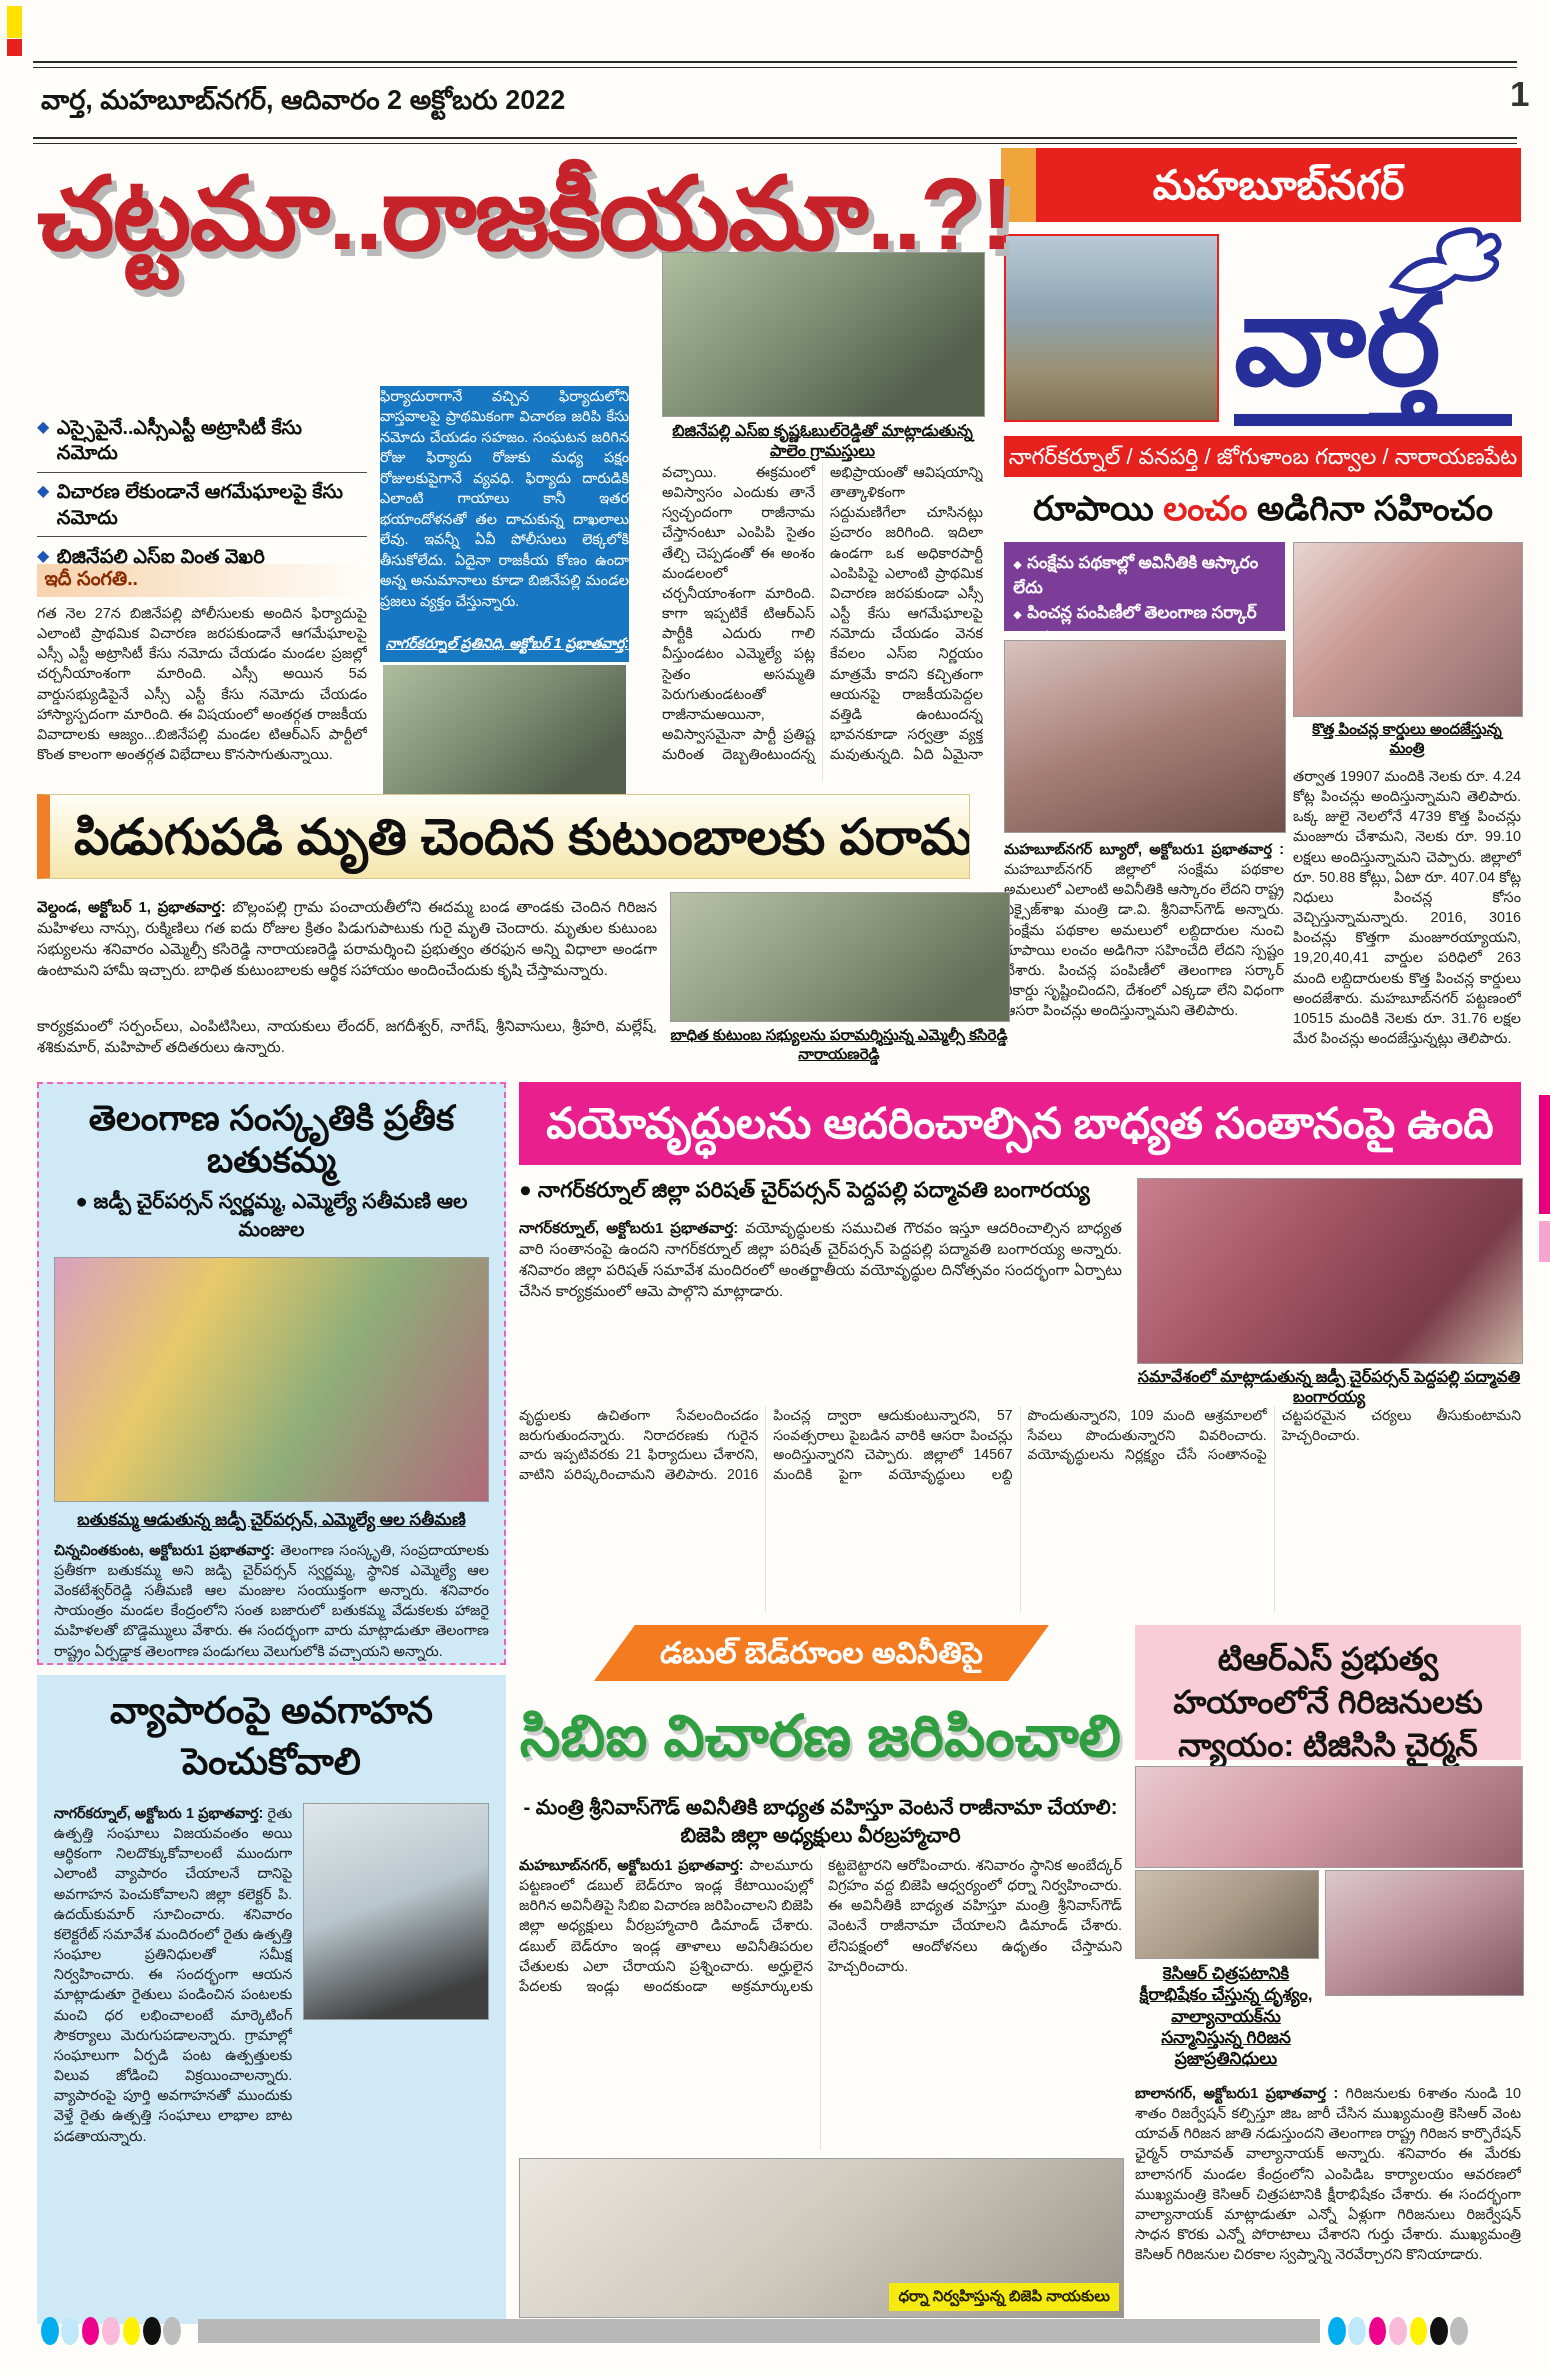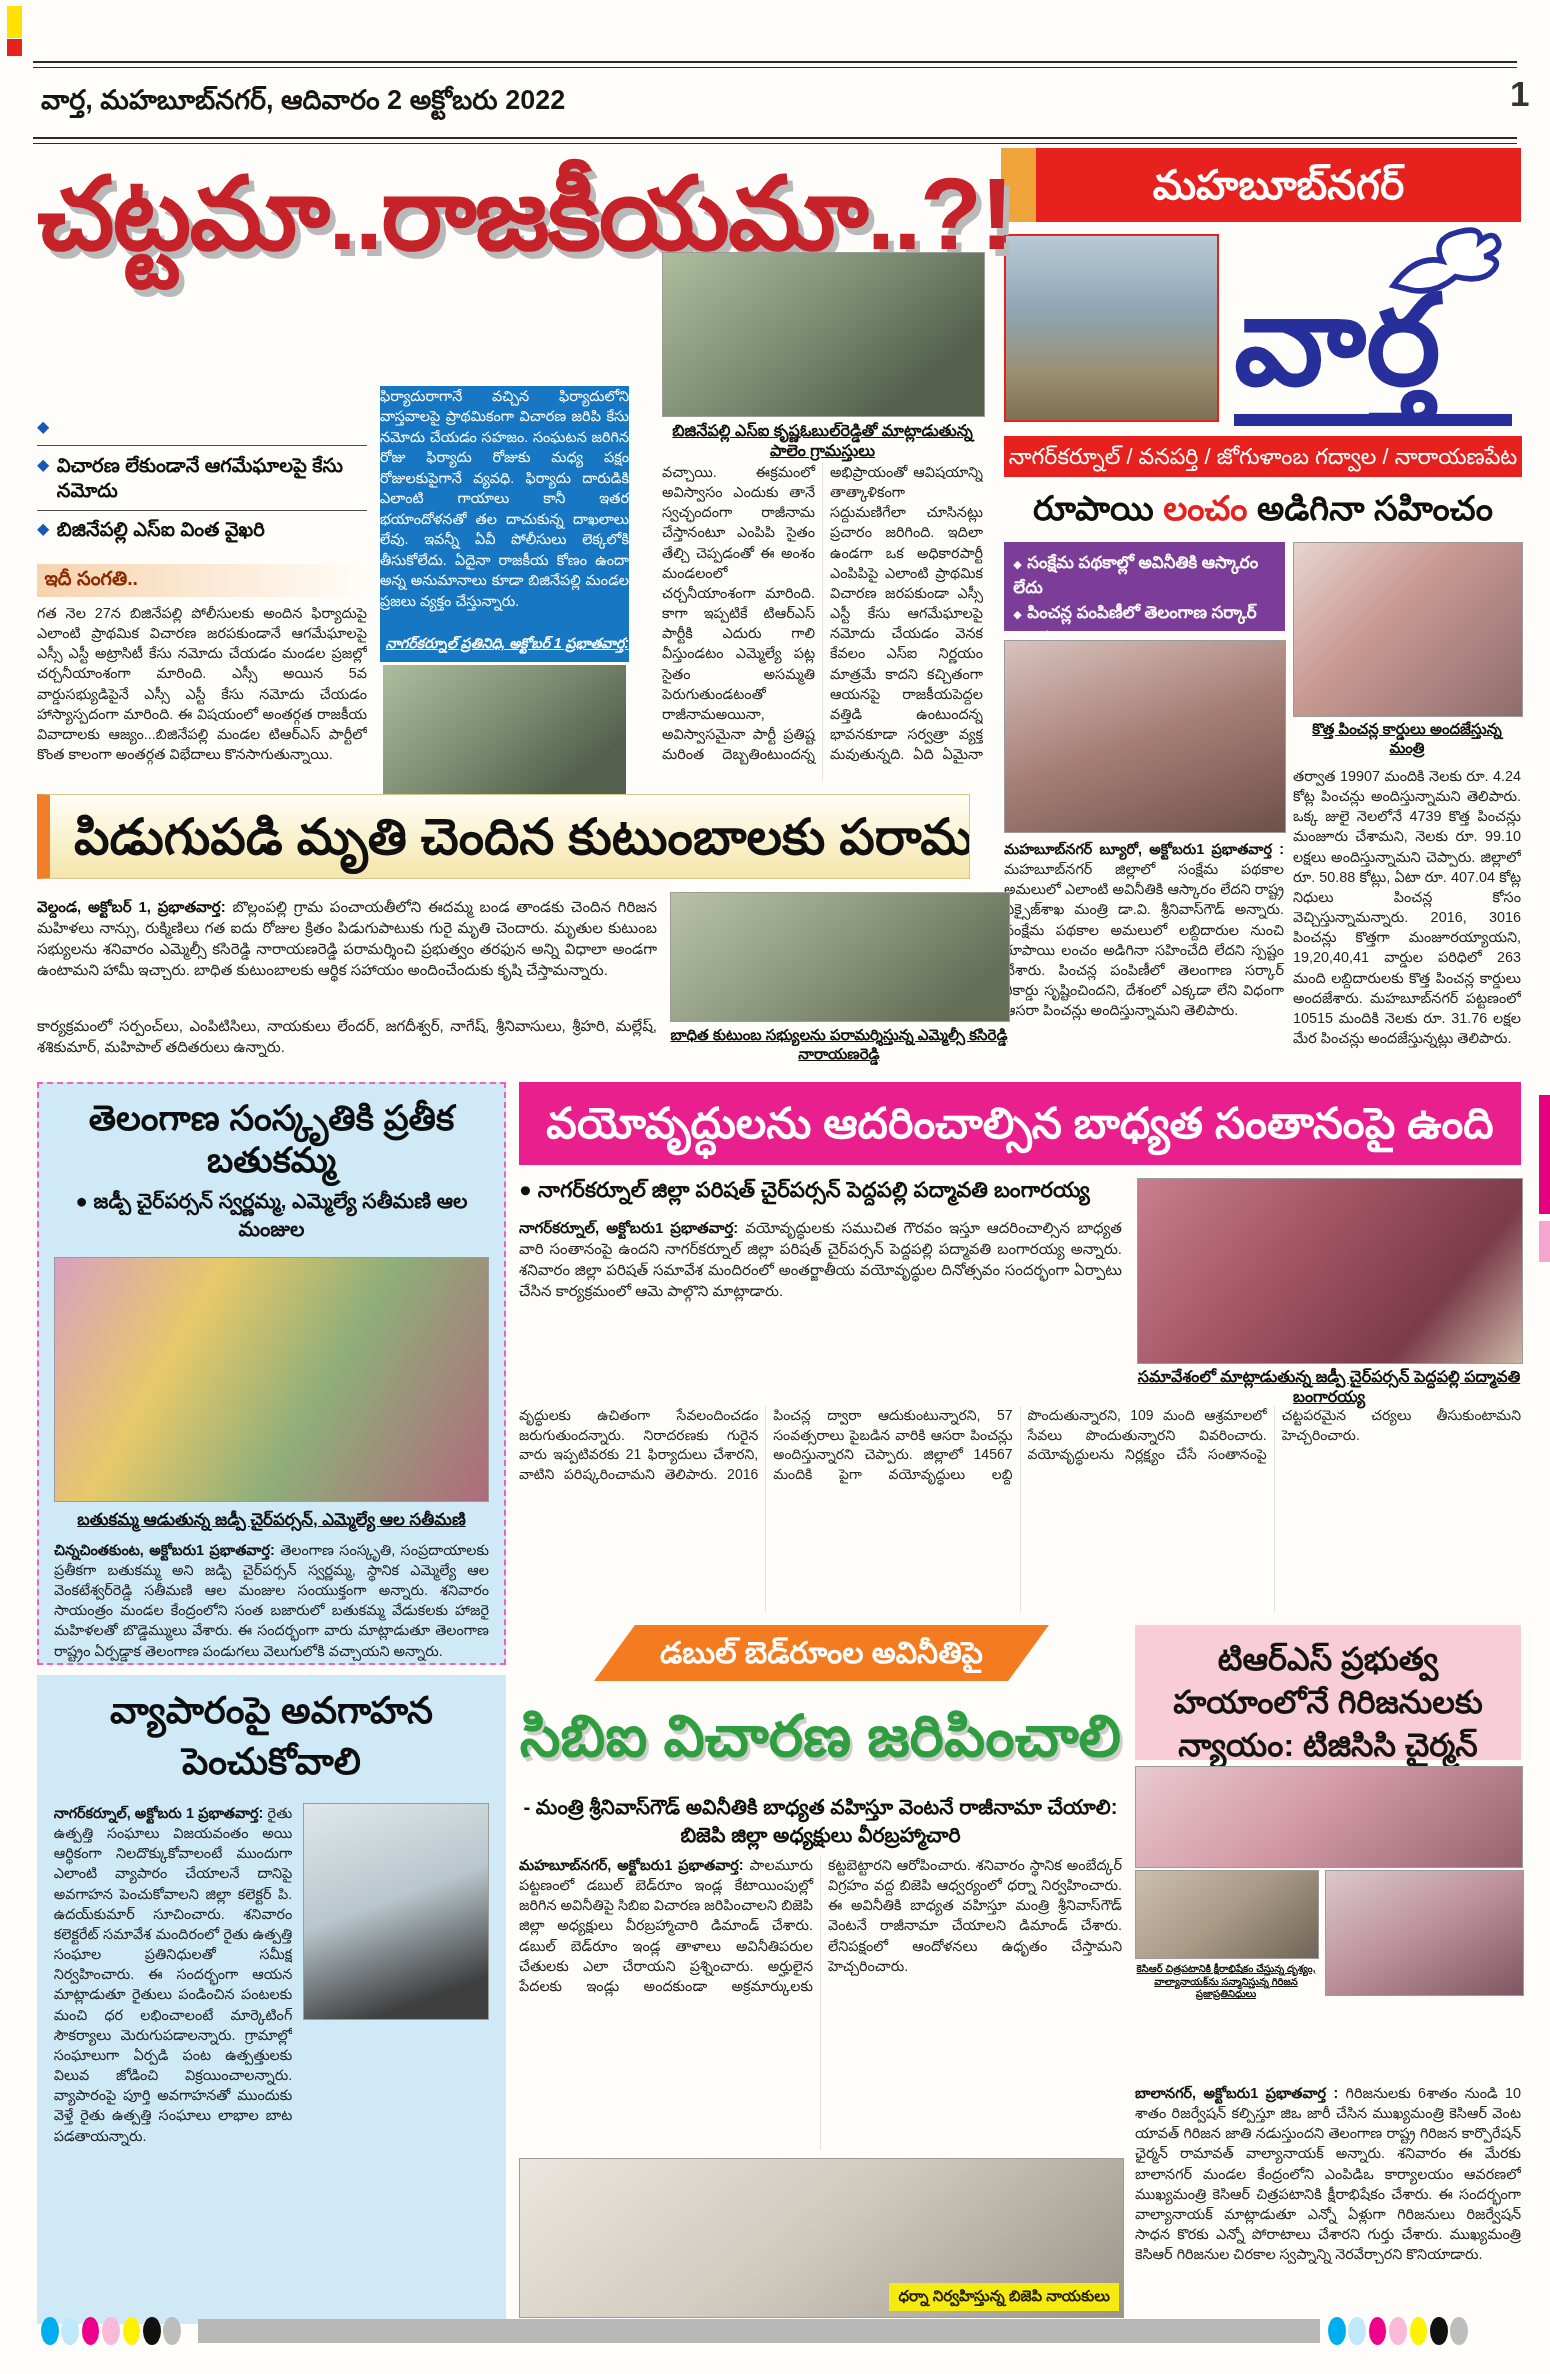--- a/index.html
+++ b/index.html
@@ -113,20 +113,21 @@
     <span class="dl">మహబూబ్‌నగర్ బ్యూరో, అక్టోబరు1 ప్రభాతవార్త :</span>
     <span>మహబూబ్‌నగర్ జిల్లాలో సంక్షేమ పథకాల అమలులో ఎలాంటి అవినీతికి ఆస్కారం లేదని రాష్ట్ర ఎక్సైజ్‌శాఖ మంత్రి డా.వి. శ్రీనివాస్‌గౌడ్ అన్నారు. సంక్షేమ పథకాల అమలులో లబ్దిదారుల నుంచి రూపాయి లంచం అడిగినా సహించేది లేదని స్పష్టం చేశారు. పించన్ల పంపిణీలో తెలంగాణ సర్కార్ రికార్డు సృష్టించిందని, దేశంలో ఎక్కడా లేని విధంగా ఆసరా పించన్లు అందిస్తున్నామని తెలిపారు.</span>
   </div>
   <div class="abs body-text" style="left:1293px;top:766px;width:228px;height:295px;">తర్వాత 19907 మందికి నెలకు రూ. 4.24 కోట్ల పించన్లు అందిస్తున్నామని తెలిపారు. ఒక్క జులై నెలలోనే 4739 కొత్త పించన్లు మంజూరు చేశామని, నెలకు రూ. 99.10 లక్షలు అందిస్తున్నామని చెప్పారు. జిల్లాలో రూ. 50.88 కోట్లు, ఏటా రూ. 407.04 కోట్ల నిధులు పించన్ల కోసం వెచ్చిస్తున్నామన్నారు. 2016, 3016 పించన్లు కొత్తగా మంజూరయ్యాయని, 19,20,40,41 వార్డుల పరిధిలో 263 మంది లబ్దిదారులకు కొత్త పించన్ల కార్డులు అందజేశారు. మహబూబ్‌నగర్ పట్టణంలో 10515 మందికి నెలకు రూ. 31.76 లక్షల మేర పించన్లు అందజేస్తున్నట్లు తెలిపారు.</div>
 
   <div class="abs lead-head" style="left:37px;top:158px;width:937px;">చట్టమా..రాజకీయమా..?!</div>
 
   <div class="abs" style="left:37px;top:408px;width:330px;">
     <div class="bullet-row sep">
         <span class="dm">◆</span>
+        <span class="bt">ఎస్సైపైనే..ఎస్సీఎస్టీ అట్రాసిటీ కేసు నమోదు</span>
       </div>
     <div class="bullet-row sep">
         <span class="dm">◆</span>
         <span class="bt">విచారణ లేకుండానే ఆగమేఘాలపై కేసు నమోదు</span>
       </div>
     <div class="bullet-row">
         <span class="dm">◆</span>
         <span class="bt">బిజినేపల్లి ఎస్ఐ వింత వైఖరి</span>
       </div>
   </div>
@@ -192,21 +193,21 @@
     <span class="dl">మహబూబ్‌నగర్, అక్టోబరు1 ప్రభాతవార్త:</span>
     <span>పాలమూరు పట్టణంలో డబుల్ బెడ్‌రూం ఇండ్ల కేటాయింపుల్లో జరిగిన అవినీతిపై సిబిఐ విచారణ జరిపించాలని బిజెపి జిల్లా అధ్యక్షులు వీరబ్రహ్మాచారి డిమాండ్ చేశారు. డబుల్ బెడ్‌రూం ఇండ్ల తాళాలు అవినీతిపరుల చేతులకు ఎలా చేరాయని ప్రశ్నించారు. అర్హులైన పేదలకు ఇండ్లు అందకుండా అక్రమార్కులకు కట్టబెట్టారని ఆరోపించారు. శనివారం స్థానిక అంబేద్కర్ విగ్రహం వద్ద బిజెపి ఆధ్వర్యంలో ధర్నా నిర్వహించారు. ఈ అవినీతికి బాధ్యత వహిస్తూ మంత్రి శ్రీనివాస్‌గౌడ్ వెంటనే రాజీనామా చేయాలని డిమాండ్ చేశారు. లేనిపక్షంలో ఆందోళనలు ఉధృతం చేస్తామని హెచ్చరించారు.</span>
   </div>
   <div class="photo" style="left:519px;top:2158px;width:603px;height:158px;background:linear-gradient(140deg,#e9e6df,#cfc9bd 50%,#9a948a);">
     <div class="yellow-cap">ధర్నా నిర్వహిస్తున్న బిజెపి నాయకులు</div>
   </div>
 
   <div class="abs trs-box" style="left:1135px;top:1625px;width:386px;height:135px;">టిఆర్‌ఎస్ ప్రభుత్వ హయాంలోనే గిరిజనులకు న్యాయం: టిజిసిసి చైర్మన్</div>
   <div class="photo" style="left:1135px;top:1766px;width:386px;height:100px;background:linear-gradient(140deg,#e8c9cf,#d39aa6 45%,#97626e);"></div>
   <div class="photo" style="left:1135px;top:1870px;width:182px;height:87px;background:linear-gradient(140deg,#cdbfae,#a89a85 50%,#6f6456);"></div>
-  <div class="abs capline" style="left:1135px;top:1963px;width:182px;font-size:10px;">కెసిఆర్ చిత్రపటానికి క్షీరాభిషేకం చేస్తున్న దృశ్యం, వాల్యానాయక్‌ను సన్మానిస్తున్న గిరిజన ప్రజాప్రతినిధులు</div>
+  <div class="abs capline" style="left:1135px;top:1963px;width:182px;font-size:17px;">కెసిఆర్ చిత్రపటానికి క్షీరాభిషేకం చేస్తున్న దృశ్యం, వాల్యానాయక్‌ను సన్మానిస్తున్న గిరిజన ప్రజాప్రతినిధులు</div>
   <div class="photo" style="left:1325px;top:1870px;width:197px;height:124px;background:linear-gradient(150deg,#dcc8cc,#bb8f9a 50%,#7e5560);"></div>
   <div class="abs body-text" style="left:1135px;top:2083px;width:386px;height:234px;font-size:14.4px;">
     <span class="dl">బాలానగర్, అక్టోబరు1 ప్రభాతవార్త :</span>
     <span>గిరిజనులకు 6శాతం నుండి 10 శాతం రిజర్వేషన్ కల్పిస్తూ జిఒ జారీ చేసిన ముఖ్యమంత్రి కెసిఆర్ వెంట యావత్ గిరిజన జాతి నడుస్తుందని తెలంగాణ రాష్ట్ర గిరిజన కార్పొరేషన్ ఛైర్మన్ రామావత్ వాల్యానాయక్ అన్నారు. శనివారం ఈ మేరకు బాలానగర్ మండల కేంద్రంలోని ఎంపిడిఒ కార్యాలయం ఆవరణలో ముఖ్యమంత్రి కెసిఆర్ చిత్రపటానికి క్షీరాభిషేకం చేశారు. ఈ సందర్భంగా వాల్యానాయక్ మాట్లాడుతూ ఎన్నో ఏళ్లుగా గిరిజనులు రిజర్వేషన్ సాధన కొరకు ఎన్నో పోరాటాలు చేశారని గుర్తు చేశారు. ముఖ్యమంత్రి కెసిఆర్ గిరిజనుల చిరకాల స్వప్నాన్ని నెరవేర్చారని కొనియాడారు.</span>
   </div>
 
   <div class="abs" style="left:41px;top:2317px;">
     <span class="dot" style="background:#00aeef"></span><span class="dot" style="background:#bfe9fb"></span><span class="dot" style="background:#ec008c"></span><span class="dot" style="background:#f9b9d8"></span><span class="dot" style="background:#fff200"></span><span class="dot" style="background:#111111"></span><span class="dot" style="background:#bdbdbd"></span>
   </div>
   <div class="abs graybar" style="left:198px;top:2319px;width:1122px;height:24px;"></div>

